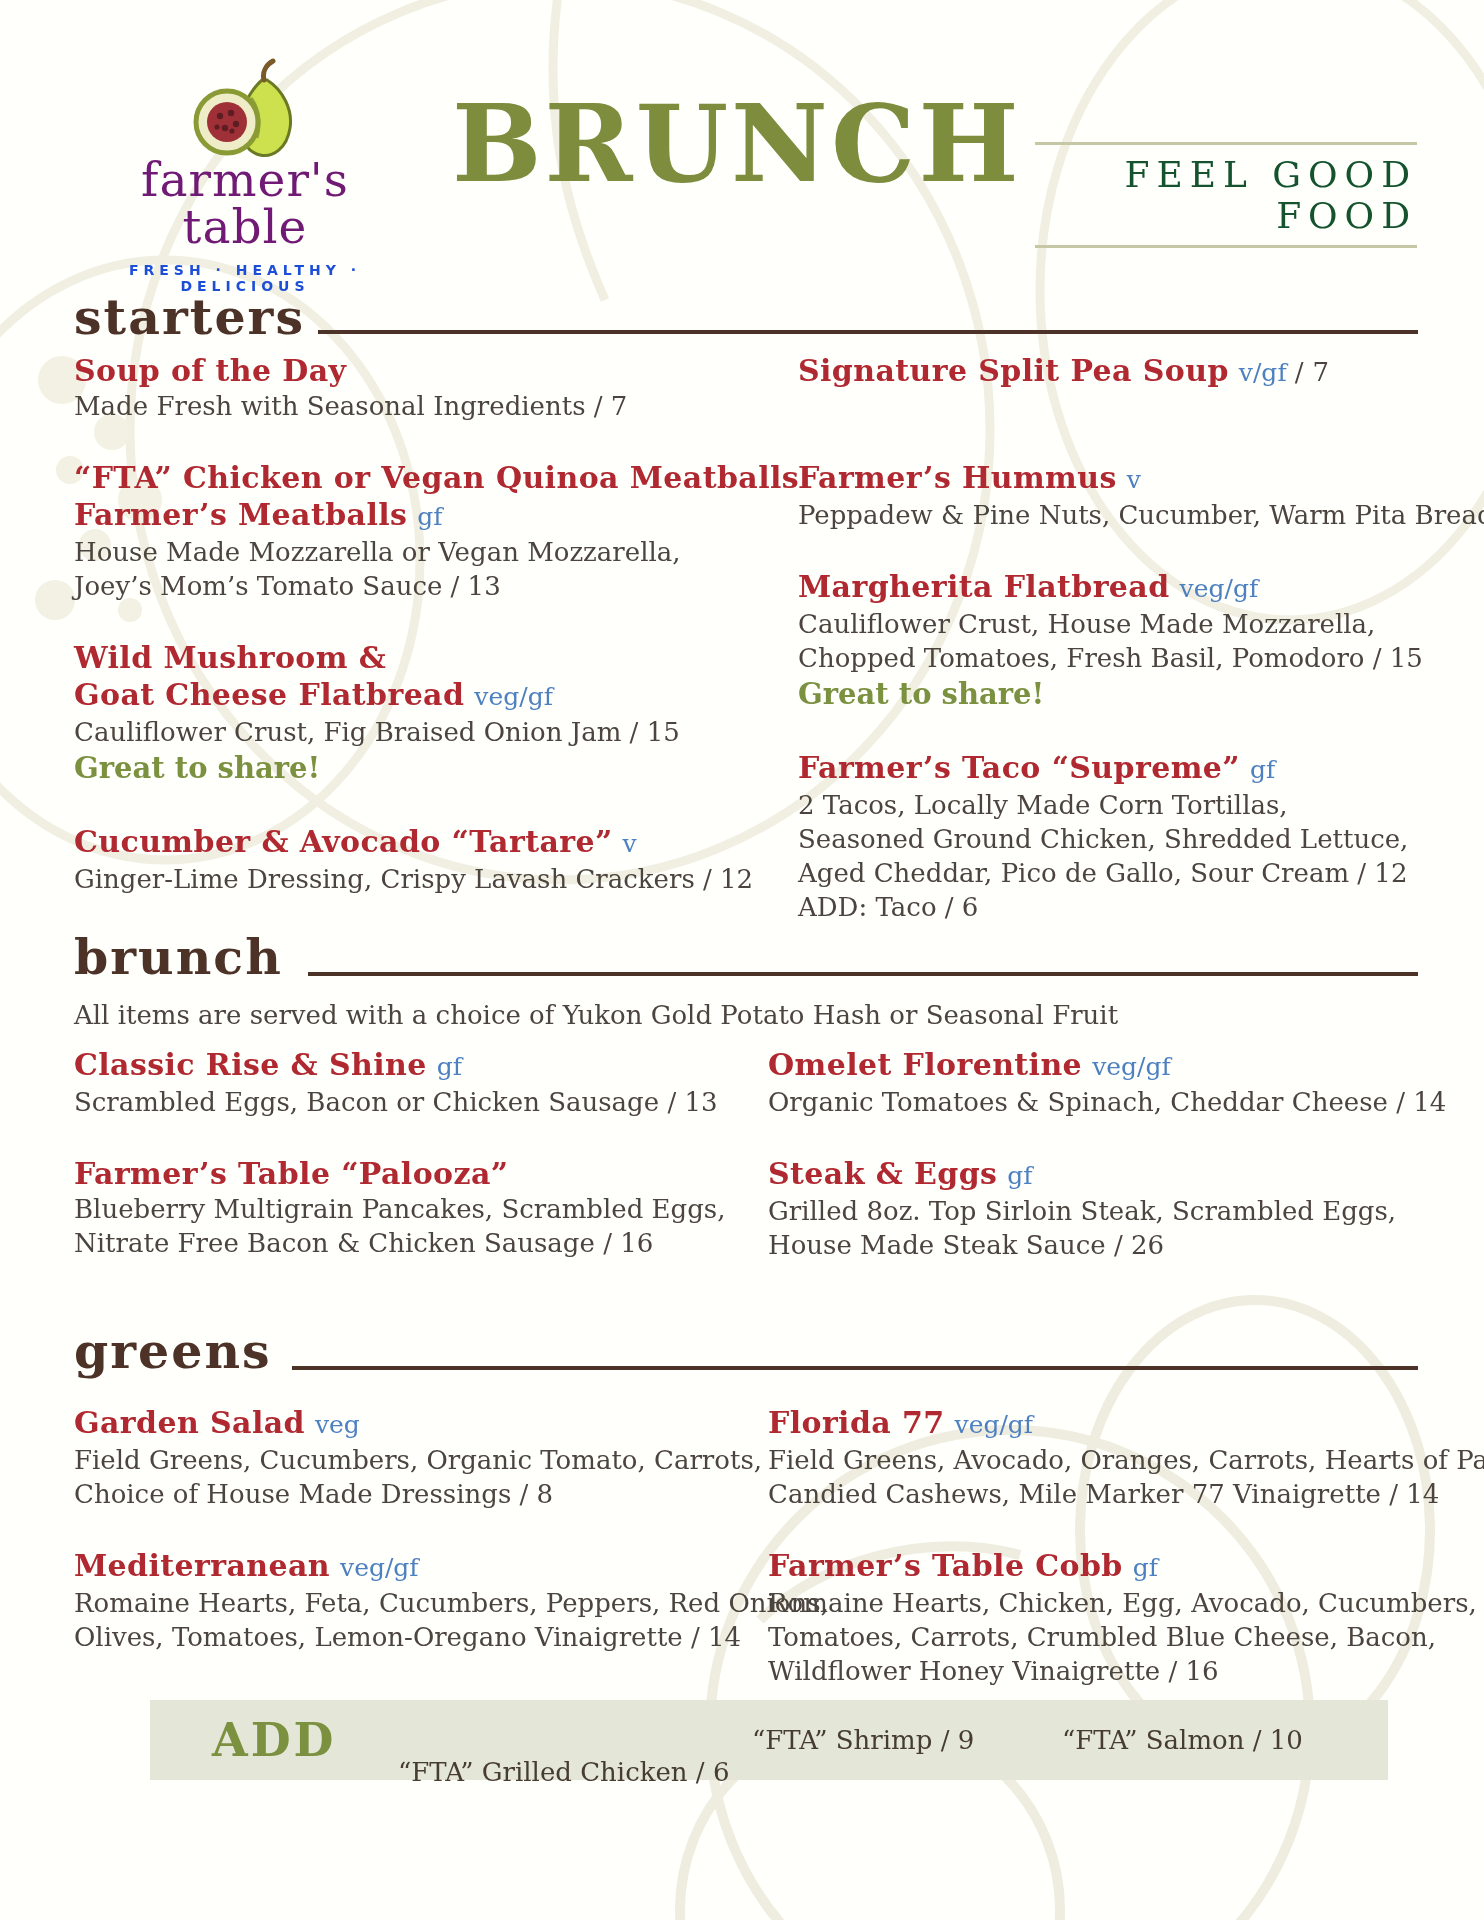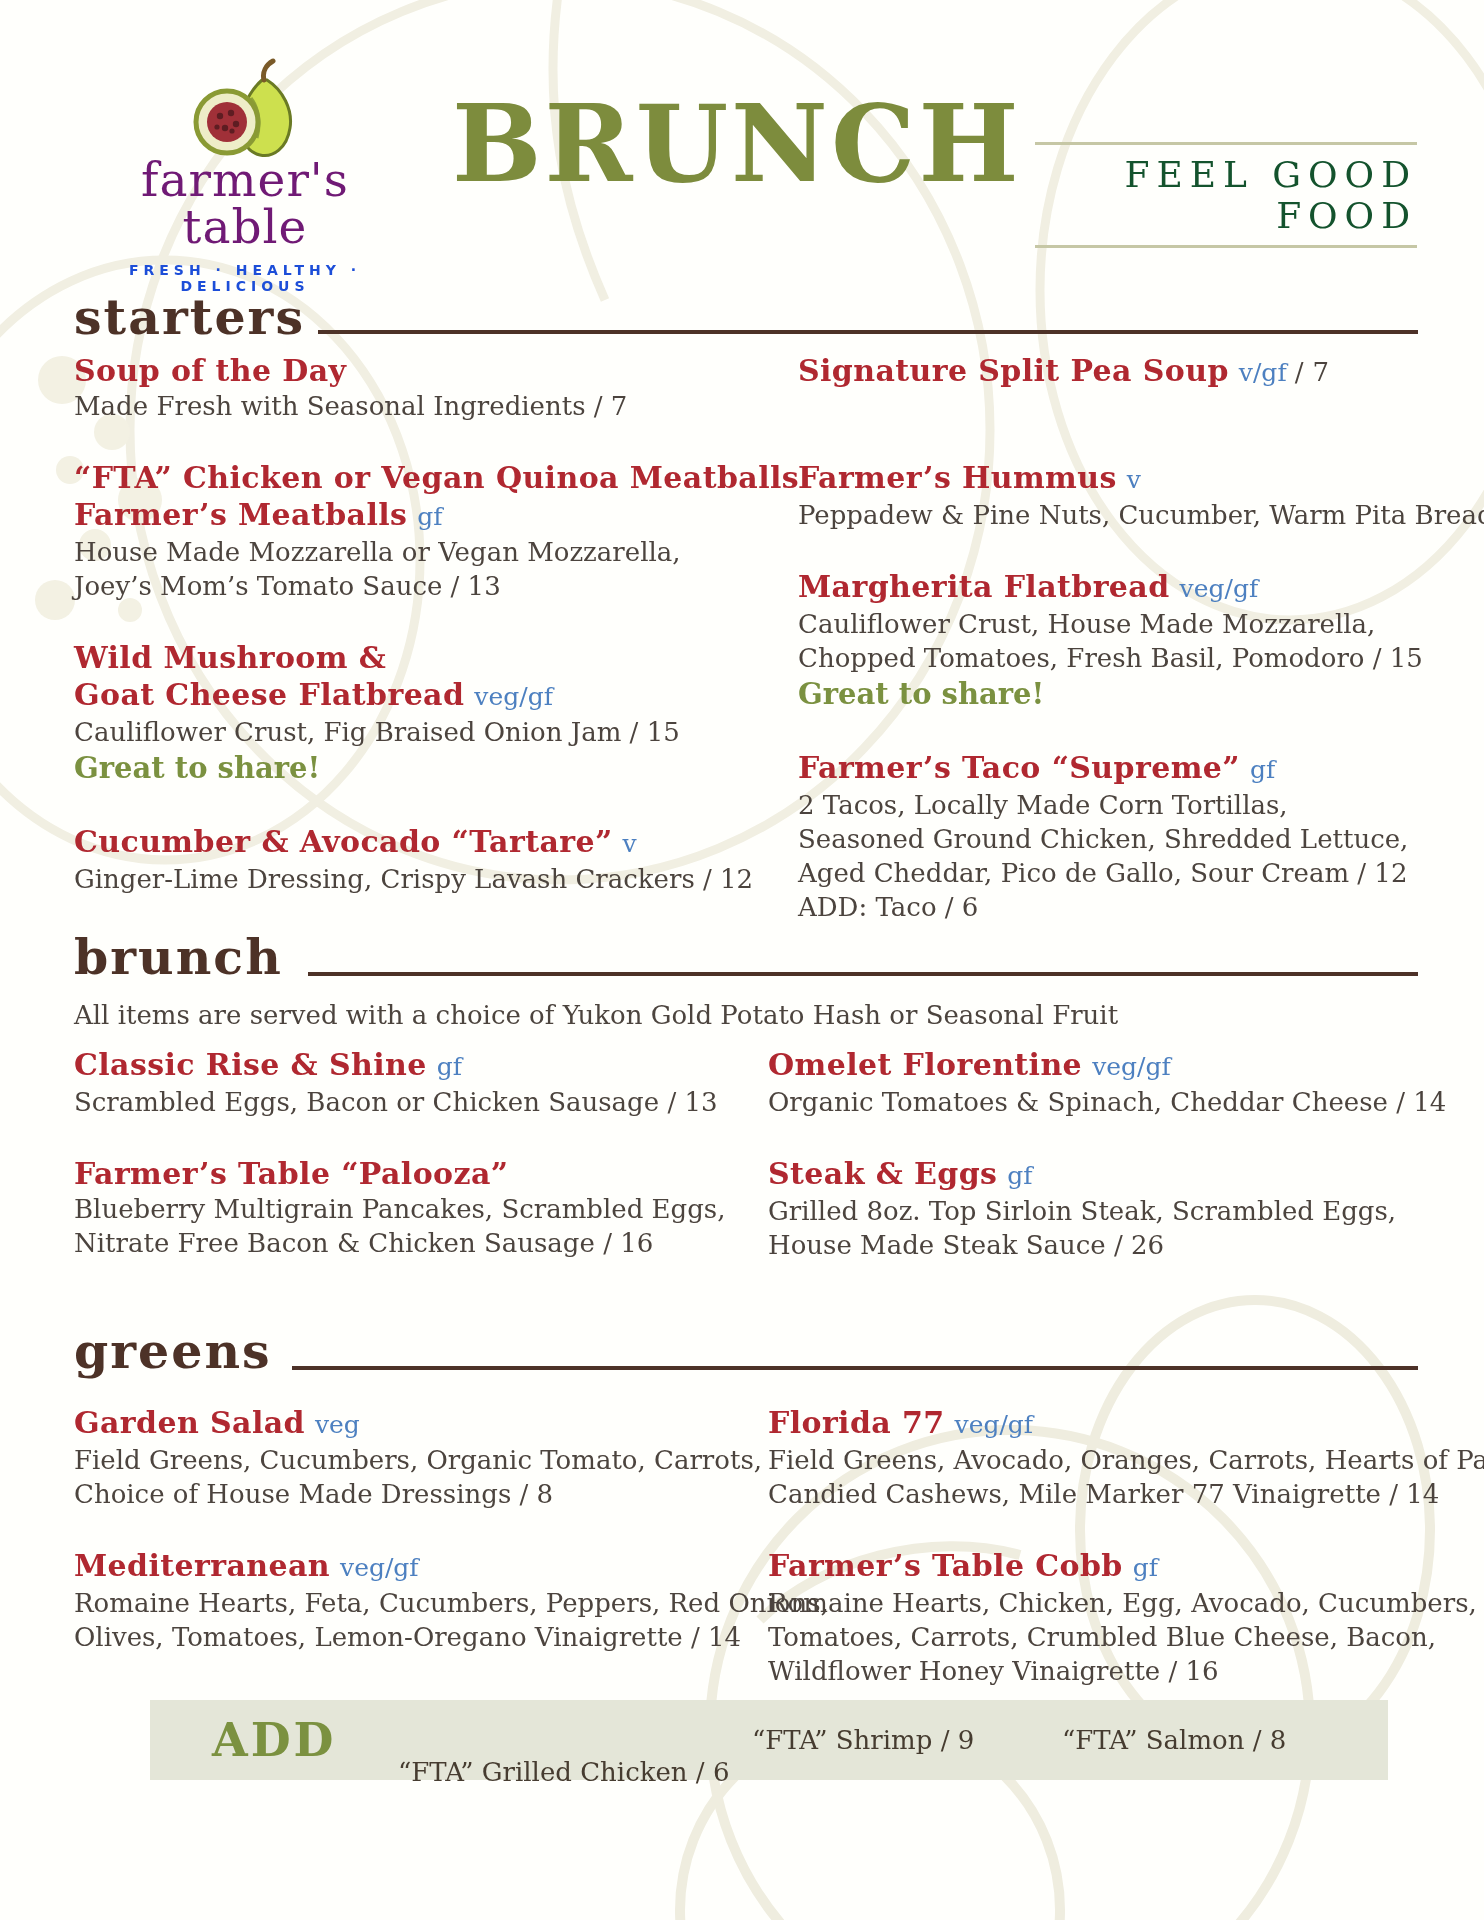--- a/index.html
+++ b/index.html
@@ -212,16 +212,16 @@
       <div class="desc">Romaine Hearts, Chicken, Egg, Avocado, Cucumbers,</div>
       <div class="desc">Tomatoes, Carrots, Crumbled Blue Cheese, Bacon,</div>
       <div class="desc">Wildflower Honey Vinaigrette / 16</div>
     </div>
   </div>
 
   <div class="layer add-bar">
     <div class="add-label">ADD</div>
     <div class="add-item ai1">“FTA” Grilled Chicken / 6</div>
     <div class="add-item ai2">“FTA” Shrimp / 9</div>
-    <div class="add-item ai3">“FTA” Salmon / 8</div>
+    <div class="add-item ai3">“FTA” Salmon / 10</div>
   </div>
 
 </div>
 
 </body></html>

